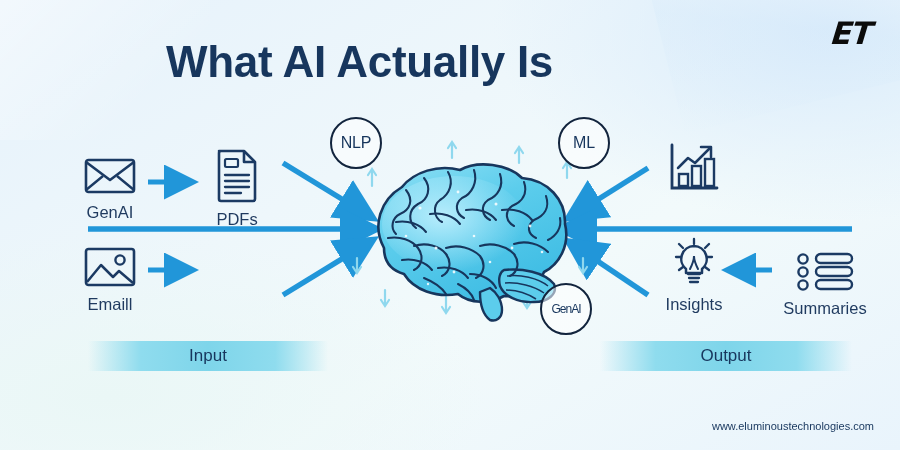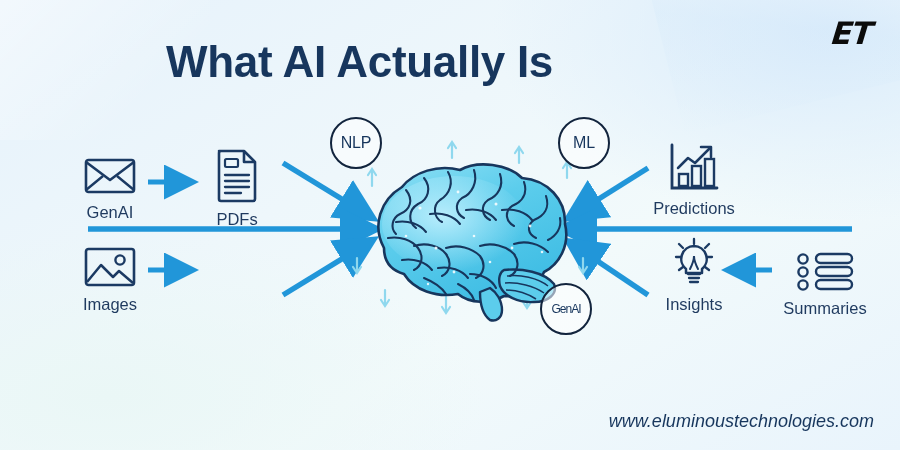--- a/index.html
+++ b/index.html
@@ -81,21 +81,21 @@
   }
   .secbar .fill {
     position:absolute; inset:0;
     background:linear-gradient(90deg, rgba(154,225,242,0) 0%, #8fdcee 22%, #7ed5ea 50%, #8fdcee 78%, rgba(154,225,242,0) 100%);
   }
   .secbar span { position:relative; z-index:2; }
 
   
   .footer {
     position:absolute; right:26px; bottom:18px;
-    font-size:18px; color:#17365d;font-style:italic;
+    font-size:11px; color:#17365d;
   }
 
   svg { display:block; overflow:visible; }
   .arrows { position:absolute; inset:0; pointer-events:none; }
 </style>
 </head>
 <body>
 
 <div id="stage">
 
@@ -287,38 +287,37 @@
   </div>
 
   <div class="node" style="left:56px; top:232px;">
     <div class="glyph">
       <svg width="52" height="42" viewBox="0 0 52 42">
         <rect x="2" y="3" width="48" height="36" rx="2.5" fill="none" stroke="#1b3a63" stroke-width="2.6"></rect>
         <circle cx="36" cy="14" r="4.6" fill="none" stroke="#1b3a63" stroke-width="2.4"></circle>
         <path d="M3,36 L17,19 L29,31 L35,25 L49,37" fill="none" stroke="#1b3a63" stroke-width="2.5" stroke-linejoin="round"></path>
       </svg>
     </div>
-    <div class="lbl">Images</div>
+    <div class="lbl">Emaill</div>
   </div>
 
 
   <div class="node" style="left:640px; top:136px;">
     <div class="glyph">
       <svg width="52" height="50" viewBox="0 0 52 50">
         <path d="M4,3 V46 H49" fill="none" stroke="#1b3a63" stroke-width="2.8" stroke-linecap="round"></path>
         <g fill="none" stroke="#1b3a63" stroke-width="2.4">
           <rect x="11" y="32" width="9" height="12"></rect>
           <rect x="24" y="24" width="9" height="20"></rect>
           <rect x="37" y="17" width="9" height="27"></rect>
         </g>
         <path d="M10,26 L20,16 L27,21 L42,6" fill="none" stroke="#1b3a63" stroke-width="2.5" stroke-linejoin="round" stroke-linecap="round"></path>
         <path d="M33,5 H43 V15" fill="none" stroke="#1b3a63" stroke-width="2.5" stroke-linejoin="round" stroke-linecap="round"></path>
       </svg>
     </div>
-    <div class="lbl">Predictions</div>
   </div>
 
   <div class="node" style="left:771px; top:236px;">
     <div class="glyph">
       <svg width="58" height="40" viewBox="0 0 58 40">
         <g fill="none" stroke="#1b3a63" stroke-width="2.4">
           <circle cx="7" cy="7" r="4.6"></circle>
           <circle cx="7" cy="20" r="4.6"></circle>
           <circle cx="7" cy="33" r="4.6"></circle>
           <rect x="20" y="2" width="36" height="9" rx="4.5"></rect>
@@ -343,17 +342,25 @@
           <line x1="11" y1="6" x2="15" y2="10"></line>
           <line x1="41" y1="6" x2="37" y2="10"></line>
           <line x1="11" y1="32" x2="15" y2="29"></line>
           <line x1="41" y1="32" x2="37" y2="29"></line>
         </g>
       </svg>
     </div>
     <div class="lbl">Insights</div>
   </div>
 
-
+  <div class="secbar" style="left:88px; top:341px; width:240px;">
+    <div class="fill"></div>
+    <span>Input</span>
+  </div>
+
+  <div class="secbar" style="left:600px; top:341px; width:252px;">
+    <div class="fill"></div>
+    <span>Output</span>
+  </div>
 
   <div class="footer">www.eluminoustechnologies.com</div>
 
 </div>
 
 </body></html>

